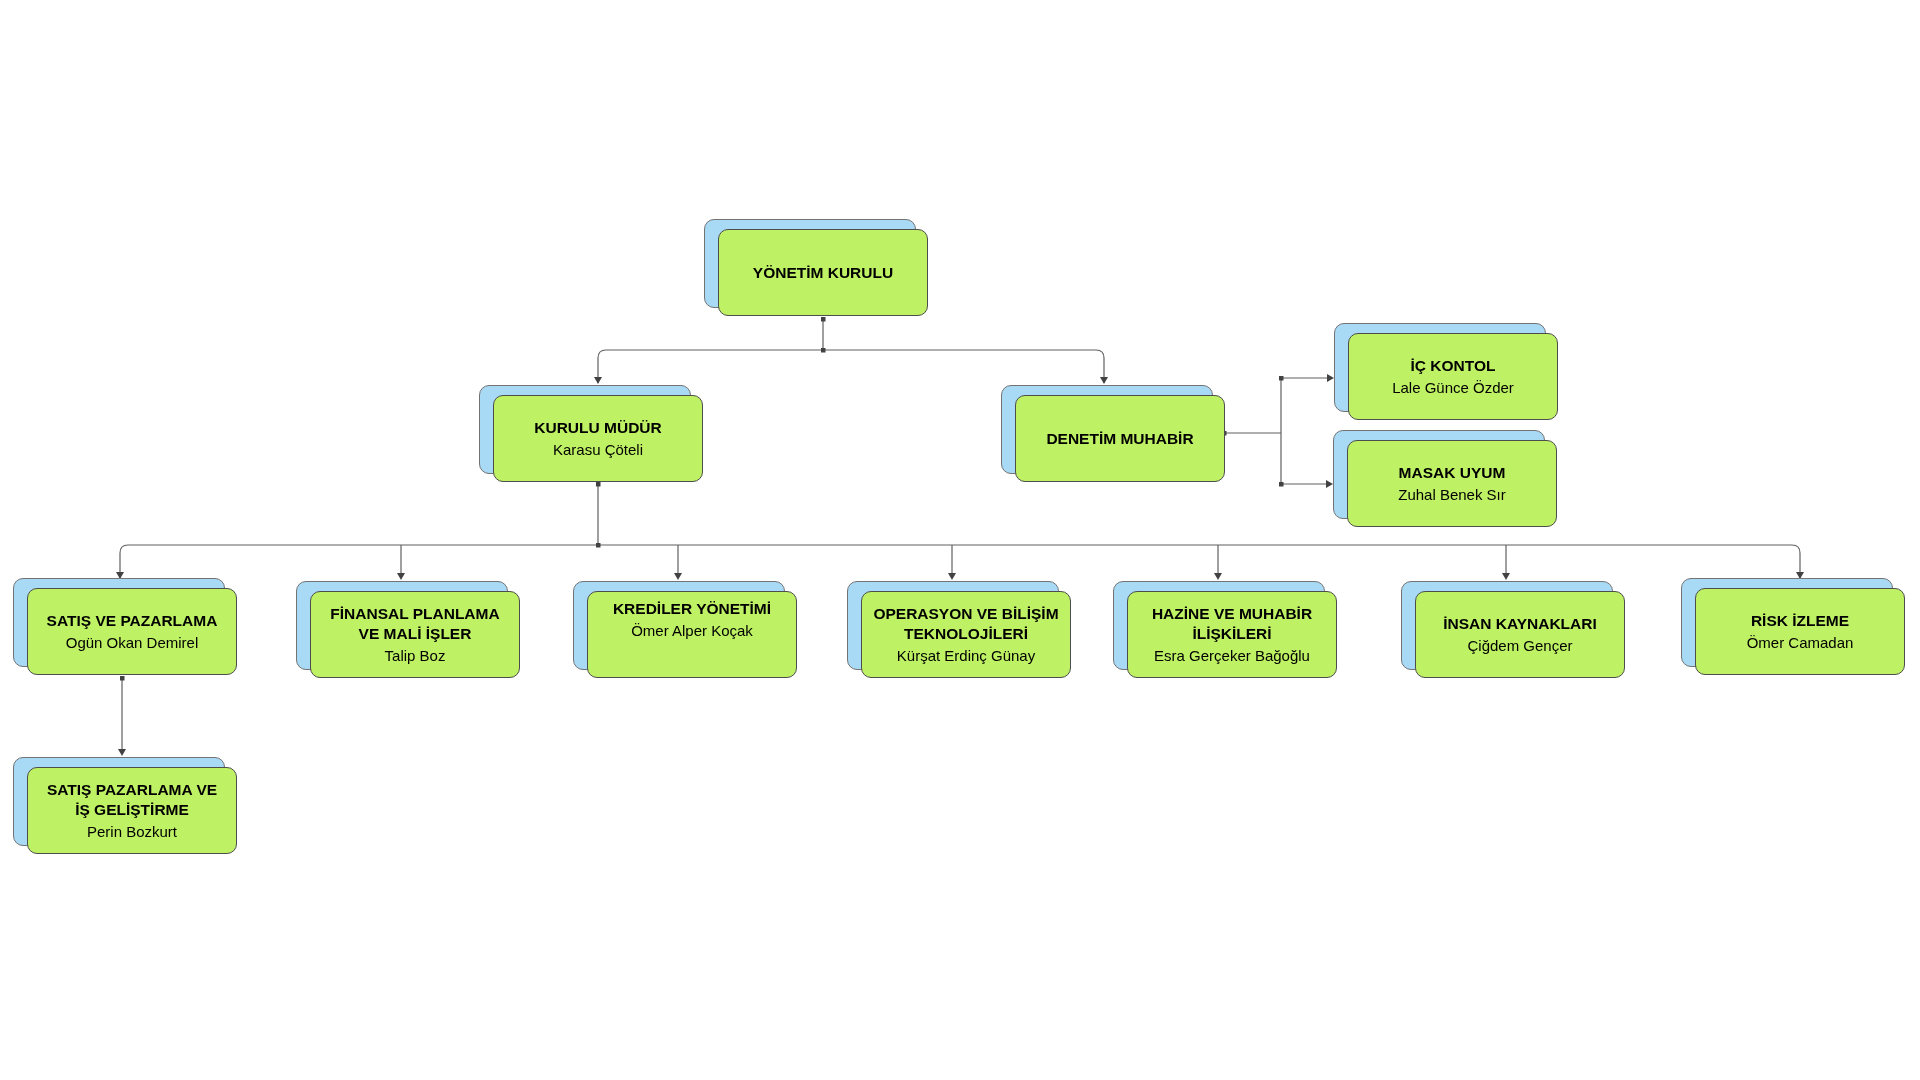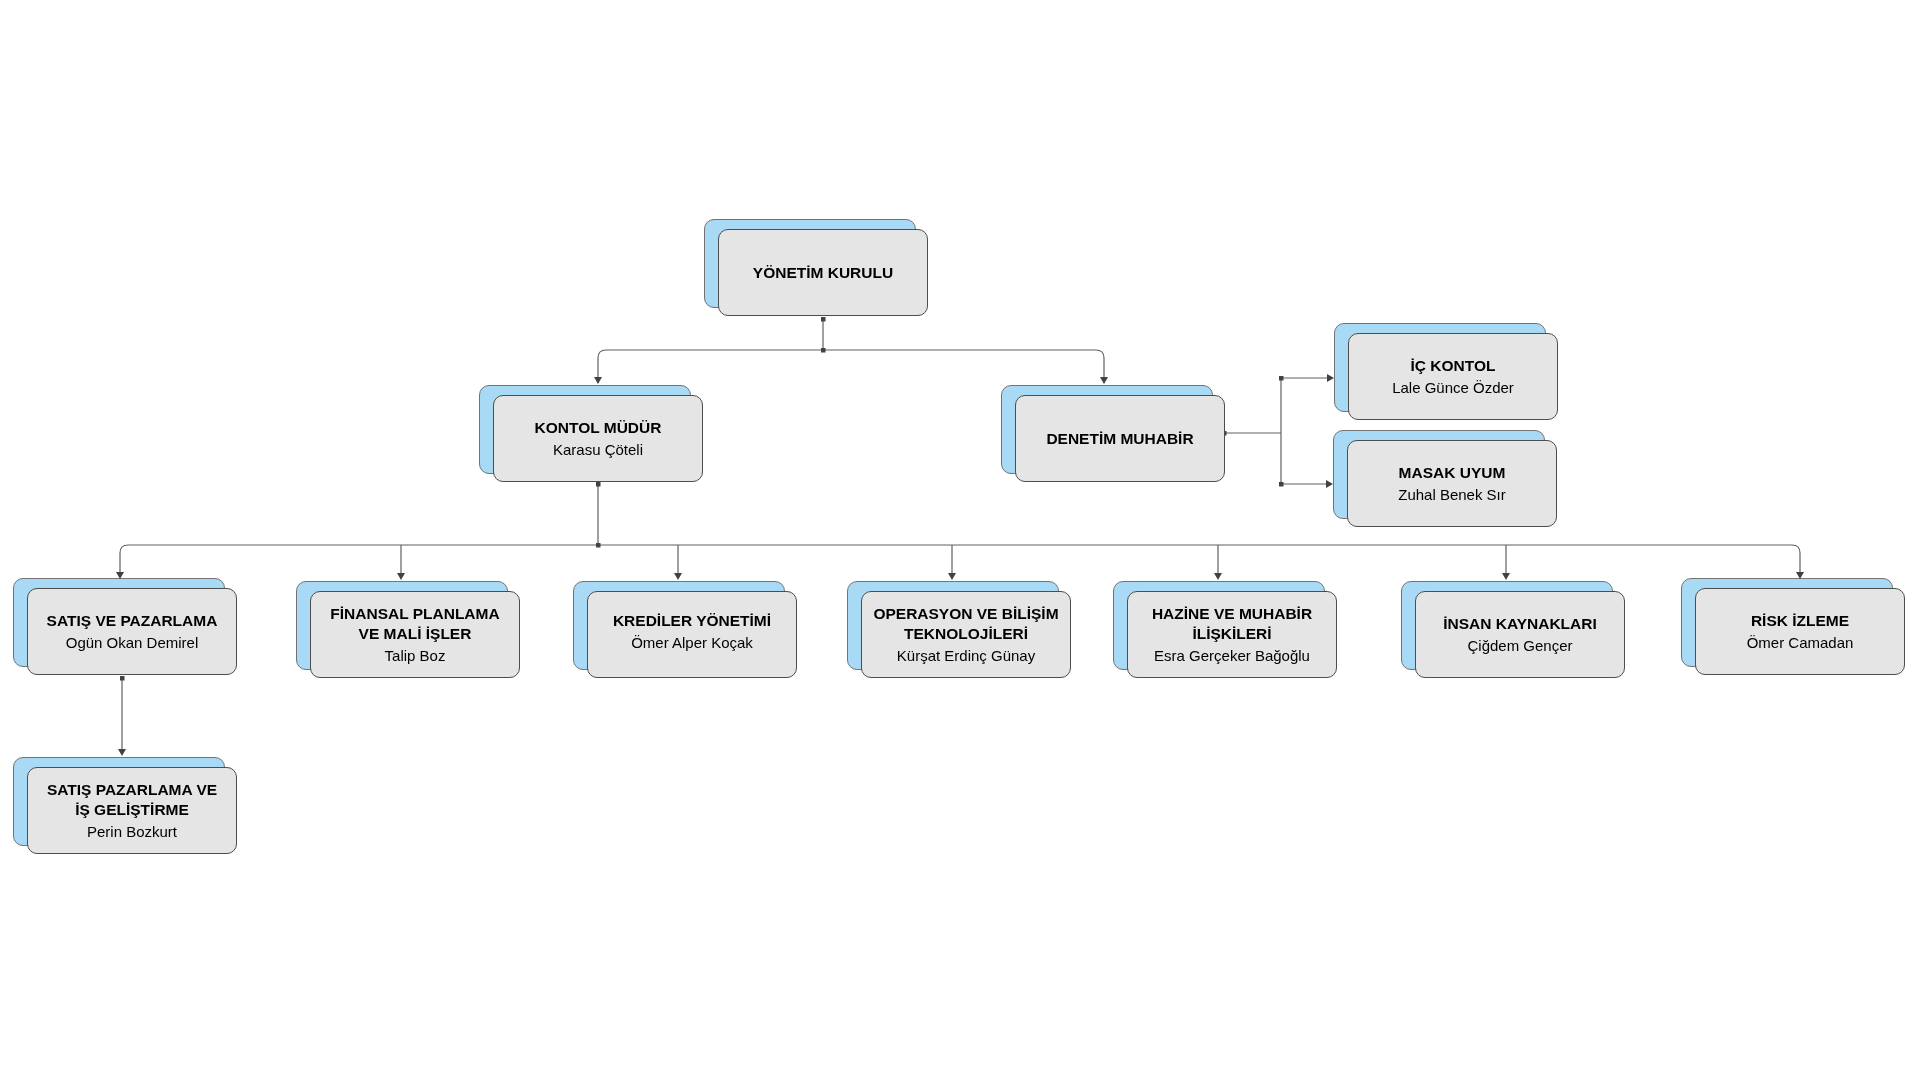--- a/index.html
+++ b/index.html
@@ -14,30 +14,30 @@
   .node { position: absolute; width: 210px; height: 87px; z-index: 2; }
   .node .shadow {
     position: absolute; left: -14px; top: -10px;
     width: 210px; height: 87px;
     background: #a9daf5;
     border: 1px solid #737373;
     border-radius: 10px;
   }
   .node .card {
     position: absolute; left: 0; top: 0; right: 0; bottom: 0;
-    background: #e5e5e5;
+    background: #bef264;
     border: 1px solid #4d4d4d;
     border-radius: 10px;
     display: flex; flex-direction: column;
     justify-content: center; align-items: center;
     text-align: center;
     padding: 4px 5px;
     box-sizing: border-box;
   }
-  .node.top .card { justify-content: flex-start; padding-top: 19px; }
+  .node.top .card { justify-content: flex-start; padding-top: 7px; }
   .title {
     font-weight: bold; font-size: 15.5px; line-height: 1.28;
     color: #000000; white-space: pre-line;
   }
   .person { font-size: 15px; line-height: 1.3; margin-top: 2px; color: #000000; }
 </style>
 </head>
 <body>
 
 <div id="canvas">
@@ -86,21 +86,21 @@
   <div class="node" style="left:718px; top:229px">
     <div class="shadow"></div>
     <div class="card">
       <div class="title">YÖNETİM KURULU</div>
     </div>
   </div>
 
   <div class="node" style="left:493px; top:395px">
     <div class="shadow"></div>
     <div class="card">
-      <div class="title">KONTOL MÜDÜR</div>
+      <div class="title">KURULU MÜDÜR</div>
       <div class="person">Karasu Çöteli</div>
     </div>
   </div>
 
   <div class="node" style="left:1015px; top:395px">
     <div class="shadow"></div>
     <div class="card">
       <div class="title">DENETİM MUHABİR</div>
     </div>
   </div>

